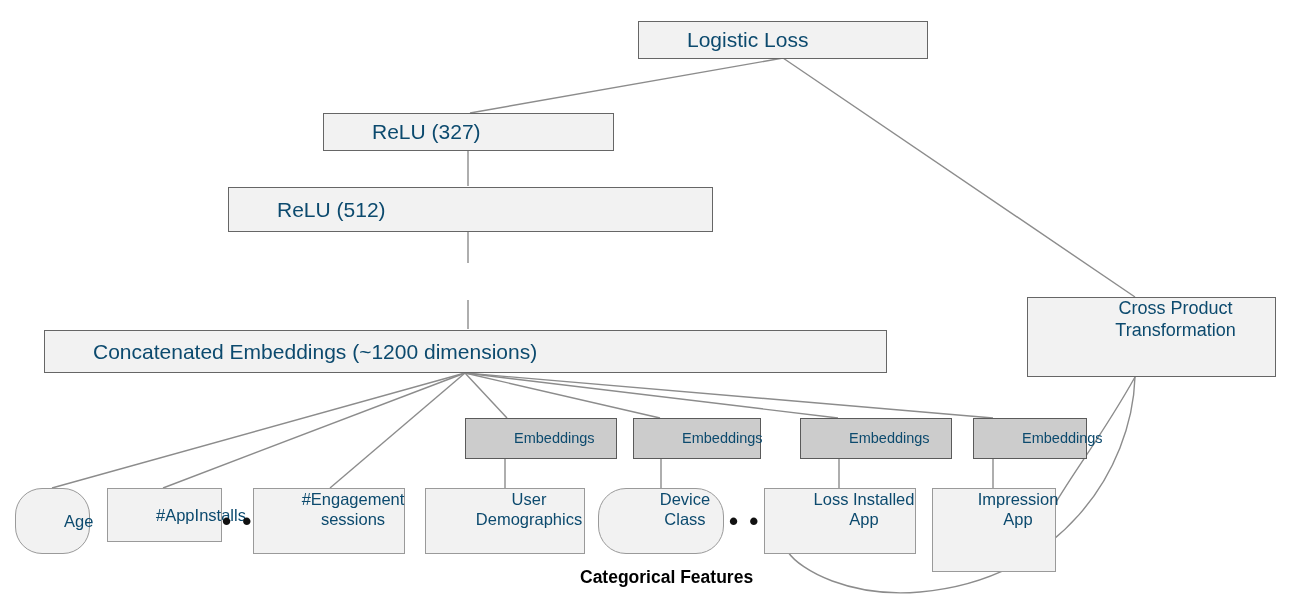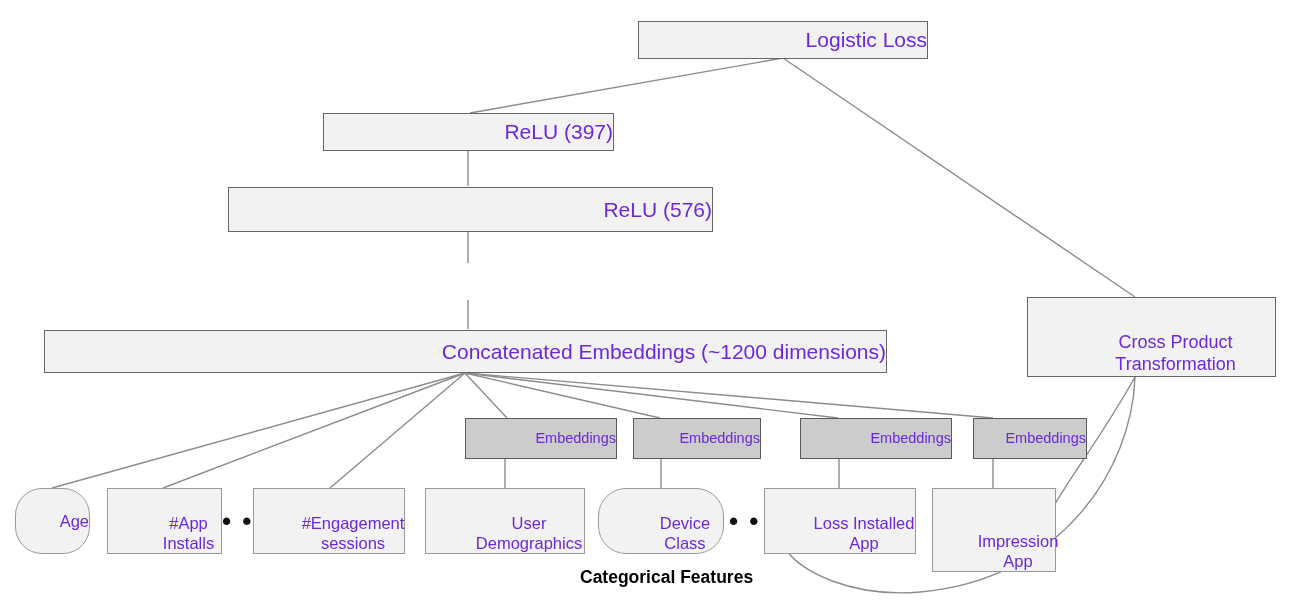--- a/index.html
+++ b/index.html
@@ -15,24 +15,24 @@
     position:absolute;
     left:0;top:0;
     width:1295px;height:611px;
     pointer-events:none;
   }
   .node{
     position:absolute;
     box-sizing:border-box;
     display:flex;
     align-items:center;
-    justify-content:flex-end;
+    justify-content:flex-start;
     text-align:center;
     line-height:1.22;
-    color:#6d28d9;
+    color:#0c4a6e;
     z-index:3;
     padding-left:48px;
   }
   .light{
     background:#f2f2f2;
     border:1px solid #9a9a9a;
   }
   .strong{
     background:#f2f2f2;
     border:1.6px solid #666666;
@@ -98,25 +98,25 @@
       <path d="M1135 377 C 1132 470, 1060 580, 920 592 C 850 598, 800 570, 788 552"></path>
       <path d="M1135 377 C 1100 440, 1060 490, 1045 522"></path>
     </g>
   </svg>
 
   <div class="node strong big" style="left:638px;top:21px;width:290px;height:38px;">
     <span>Logistic Loss</span>
   </div>
 
   <div class="node strong big" style="left:323px;top:113px;width:291px;height:38px;">
-    <span>ReLU (397)</span>
+    <span>ReLU (327)</span>
   </div>
 
   <div class="node strong big" style="left:228px;top:187px;width:485px;height:45px;">
-    <span>ReLU (576)</span>
+    <span>ReLU (512)</span>
   </div>
 
 
   <div class="node strong big" style="left:44px;top:330px;width:843px;height:43px;">
     <span>Concatenated Embeddings (~1200 dimensions)</span>
   </div>
 
   <div class="node strong mid" style="left:1027px;top:297px;width:249px;height:80px;flex-direction:column;">
     <span>Cross Product</span>
     <span>Transformation</span>
@@ -132,21 +132,21 @@
     <span>Embeddings</span>
   </div>
   <div class="node emb" style="left:937px;top:418px;width:114px;height:41px;">
     <span>Embeddings</span>
   </div>
 
   <div class="node light leaf" style="left:15px;top:488px;width:75px;height:66px;border-radius:27px;">
     <span>Age</span>
   </div>
 
-  <div class="node light leaf" style="left:107px;top:488px;width:115px;height:66px;flex-direction:column;">
+  <div class="node light leaf" style="left:107px;top:488px;width:115px;height:54px;flex-direction:row;">
     <span>#App</span>
     <span>Installs</span>
   </div>
 
   <div class="dots" style="left:222px;top:508px;">
     <span>• • •</span>
   </div>
 
   <div class="node light leaf" style="left:253px;top:488px;width:152px;height:66px;flex-direction:column;">
     <span>#Engagement</span>

